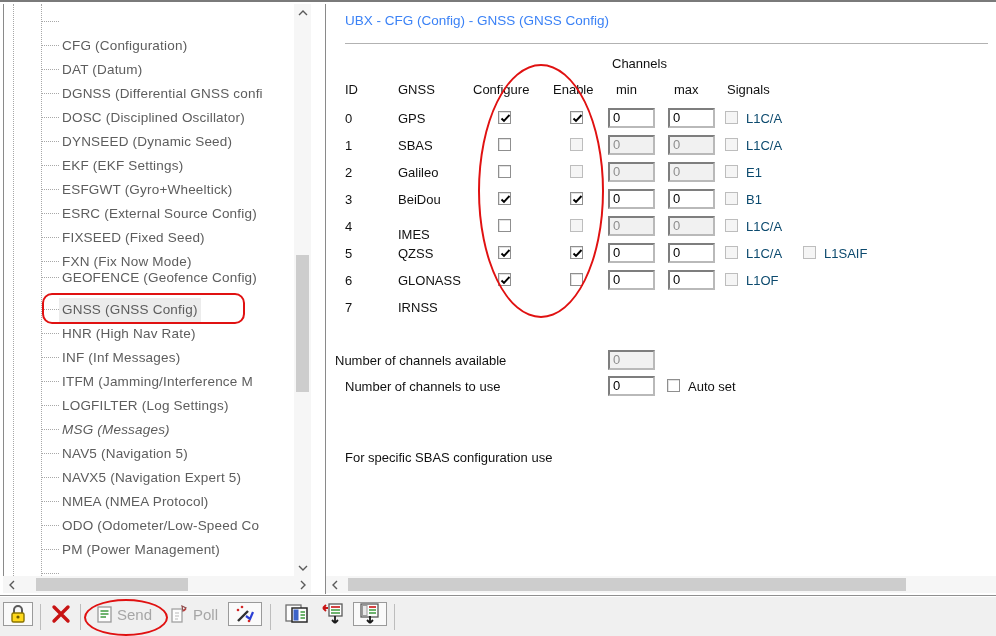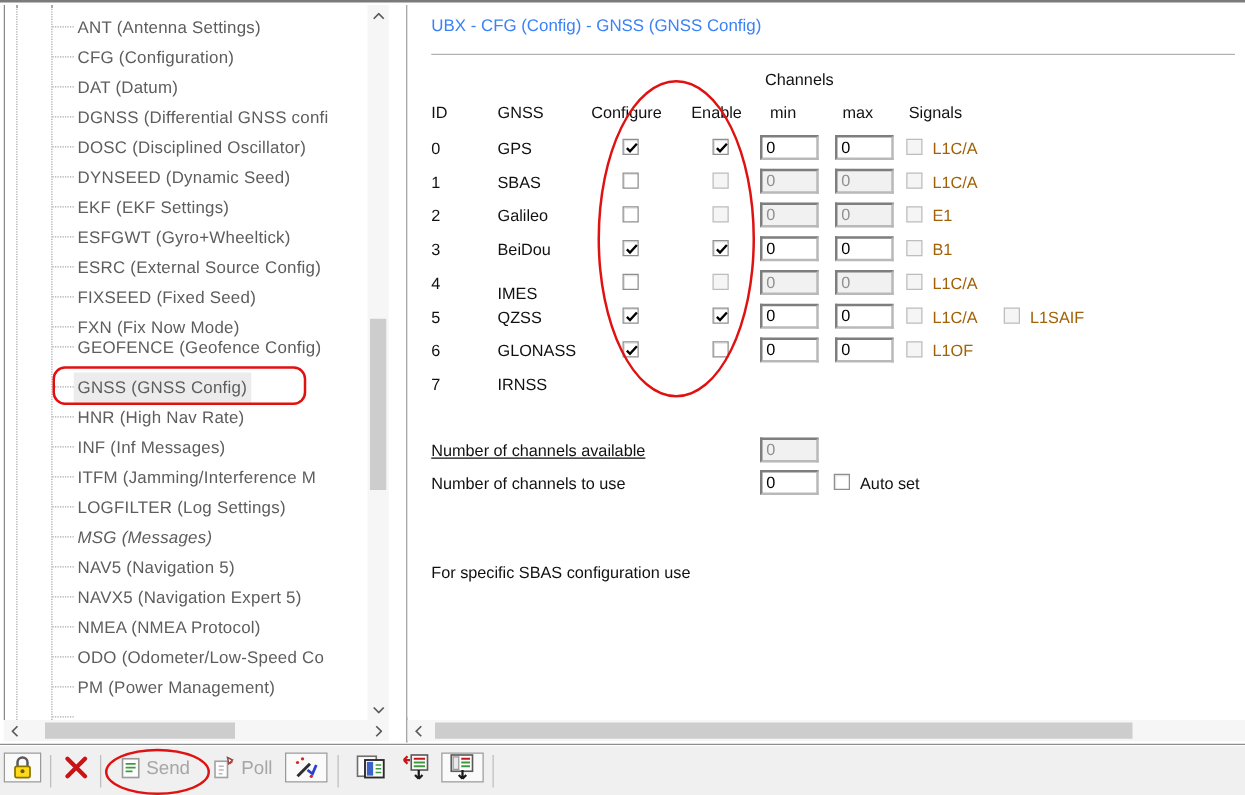--- a/index.html
+++ b/index.html
@@ -20,21 +20,21 @@
   .sb-arrow { position:absolute; width:17px; height:17px; display:flex; align-items:center; justify-content:center; }
   .sb-thumb { position:absolute; background:#cdcdcd; }
   .sb svg { display:block; }
 
   
   .vsplit { position:absolute; left:325px; top:2px; width:1px; height:590px; background:#8a8a8a; }
   .right-panel { position:absolute; left:326px; top:2px; width:670px; height:570px; background:#fff; overflow:hidden; }
   .panel-title { position:absolute; left:19px; top:9px; font-size:13.5px; color:#3b82f6; }
   .hsep { position:absolute; left:19px; top:39px; width:643px; height:2px; border-top:1px solid #b2b2b2; border-bottom:1px solid #fff; }
   .lbl { position:absolute; font-size:13px; color:#111; white-space:nowrap; }
-  .lbl.gray { color:#a16207; }
+  .lbl.gray { color:#0c4a6e; }
 
   .cb { position:absolute; width:13px; height:13px; background:#fff; border:1px solid #8f8f8f; box-shadow:inset 1px 1px 0 #e2e2e2; }
   .cb.disabled { background:#f5f5f5; border-color:#bdbdbd; box-shadow:none; }
   .cb svg { position:absolute; left:0; top:0; }
 
   .tfield { position:absolute; width:47px; height:20px; background:#fff; border:2px solid #b9b9b9; border-top-color:#7e7e7e; border-left-color:#7e7e7e; font-size:13px; color:#000; line-height:16px; padding-left:3px; }
   .tfield.disabled { background:#f1f1f1; color:#8f8f8f; }
 
   
   .annot { position:absolute; border:2.5px solid #e01111; pointer-events:none; z-index:20; background:transparent; }
@@ -54,21 +54,20 @@
 <body>
 
 <div class="screen">
 
   <div class="tree-panel" id="treePanel">
     <div class="dotline-v" style="left:9px"></div>
     <div class="dotline-v" style="left:37px"></div>
 
   <div class="tree-item" style="top: 6px;">
         <span class="dash"></span>
-        <span class="tree-label">ANT (Antenna Settings)</span>
       </div>
       <div class="tree-item" style="top: 30px;">
         <span class="dash"></span>
         <span class="tree-label">CFG (Configuration)</span>
       </div>
       <div class="tree-item" style="top: 54px;">
         <span class="dash"></span>
         <span class="tree-label">DAT (Datum)</span>
       </div>
       <div class="tree-item" style="top: 78px;">
@@ -299,21 +298,21 @@
           <div class="tfield" style="left: 342px; top: 266px;">0</div>
           <div class="cb disabled" style="left: 399px; top: 269px;"></div>
           <div class="lbl gray" style="left: 420px; top: 269px;">L1OF</div>
         </div>
         <div>
           <div class="lbl" style="left: 19px; top: 296px;">7</div>
           <div class="lbl" style="left: 72px; top: 296px;">IRNSS</div>
         </div>
       </div>
 
-    <div class="lbl" style="left:19px;top:349px;text-decoration:underline;">Number of channels available</div>
+    <div class="lbl" style="left:9px;top:349px;">Number of channels available</div>
     <div class="tfield disabled" style="left:282px;top:346px;">0</div>
 
     <div class="lbl" style="left:19px;top:375px;">Number of channels to use</div>
     <div class="tfield" style="left:282px;top:372px;">0</div>
     <div class="cb" style="left:341px;top:375px;"></div>
     <div class="lbl" style="left:362px;top:375px;">Auto set</div>
 
     <div class="lbl" style="left:19px;top:430px;margin-top:16px;">For specific SBAS configuration use</div>
   </div>
 

